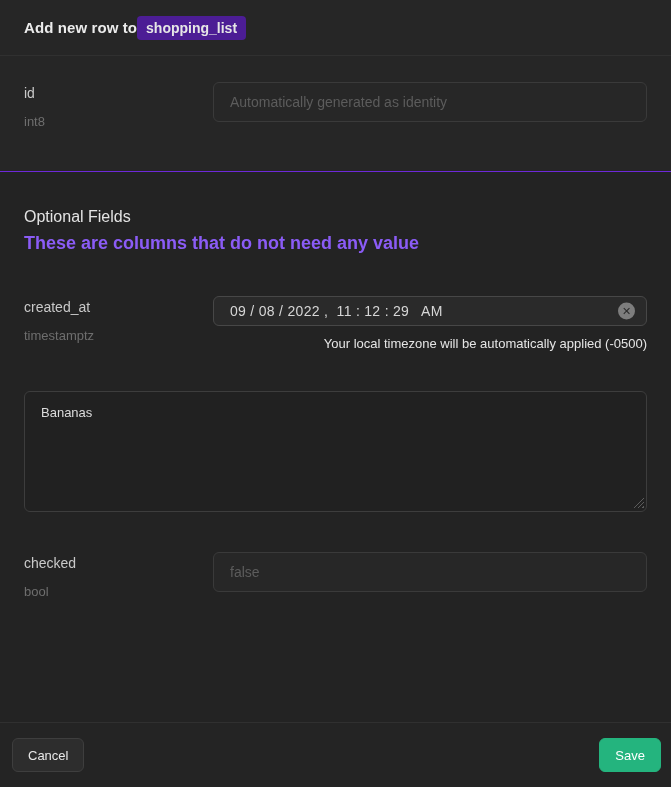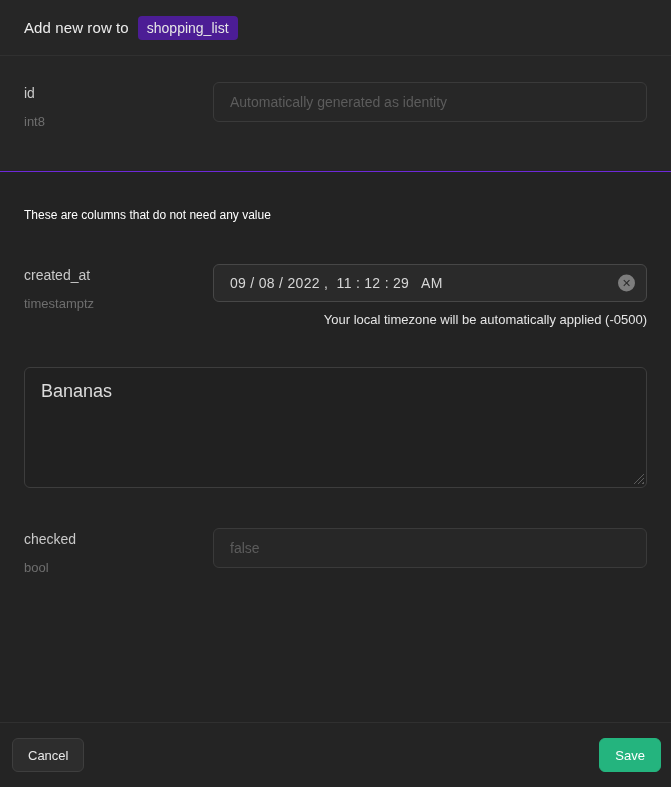--- a/index.html
+++ b/index.html
@@ -13,21 +13,21 @@
   }
 
   
   .panel-header {
     height: 56px;
     background: #262626;
     border-bottom: 1px solid #303030;
     display: flex;
     align-items: center;
     padding: 0 24px;
-    gap: 9px;
+    font-weight: bold;
   }
   .panel-header .title {
     font-size: 15px;
     color: #ececec;
     letter-spacing: 0.1px;
   }
   .table-chip {
     background: #4c1d95;
     color: #e6e6e6;
     font-size: 14px;
@@ -45,23 +45,24 @@
   .optional-section {
     padding: 36px 24px 0 24px;
   }
   .optional-title {
     font-size: 16px;
     font-weight: 400;
     color: #e3e3e3;
     margin-bottom: 7px;
   }
   .optional-subtitle {
-    font-size: 12px;
-    color: #ffffff;
+    font-size: 18px;
+    color: #8b5cf6;
     margin-bottom: 42px;
+    font-weight: bold;
   }
 
   
   .field-row {
     display: flex;
     align-items: flex-start;
     margin-bottom: 40px;
   }
   .field-labels {
     width: 189px;
@@ -90,21 +91,21 @@
     font-size: 14px;
     color: #d6d6d6;
     outline: none;
   }
   input.text-input::placeholder { color: #5c5c5c; }
 
   .datetime-wrap { position: relative; }
   input.datetime-input {
     border-color: #474747;
     background: #2a2a2a;
-    height: 38px;
+    height: 30px;
     letter-spacing: 0.3px;
   }
   .clear-btn {
     position: absolute;
     right: 12px;
     top: 50%;
     transform: translateY(-50%);
     width: 17px;
     height: 17px;
     border-radius: 50%;
@@ -125,21 +126,21 @@
   }
 
   textarea.textarea-input {
     width: 100%;
     height: 121px;
     background: #212121;
     border: 1px solid #3d3d3d;
     border-radius: 6px;
     padding: 13px 16px;
     font-family: "Liberation Sans", "DejaVu Sans", sans-serif;
-    font-size: 18px;
+    font-size: 13px;
     color: #dcdcdc;
     resize: none;
     outline: none;
     display: block;
   }
   .resize-handle {
     position: absolute;
     right: 3px;
     bottom: 4px;
     width: 11px;
@@ -200,20 +201,21 @@
       <div class="field-name">id</div>
       <div class="field-type">int8</div>
     </div>
     <div class="field-control">
       <input type="text" class="text-input" placeholder="Automatically generated as identity" style="">
     </div>
   </div>
 </div>
 
 <div class="optional-section">
+  <div class="optional-title">Optional Fields</div>
   <div class="optional-subtitle">These are columns that do not need any value</div>
 
   <div class="field-row">
     <div class="field-labels">
       <div class="field-name">created_at</div>
       <div class="field-type">timestamptz</div>
     </div>
     <div class="field-control">
       <div class="datetime-wrap">
         <input type="text" class="text-input datetime-input" value="09 / 08 / 2022 ,  11 : 12 : 29   AM" style="">

